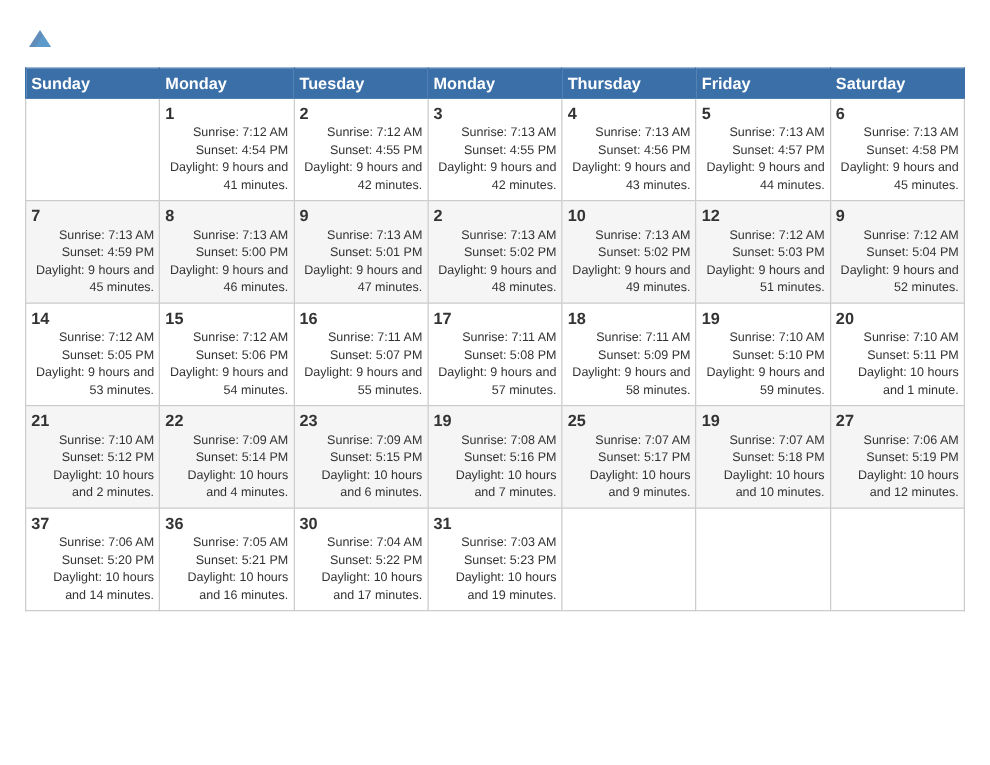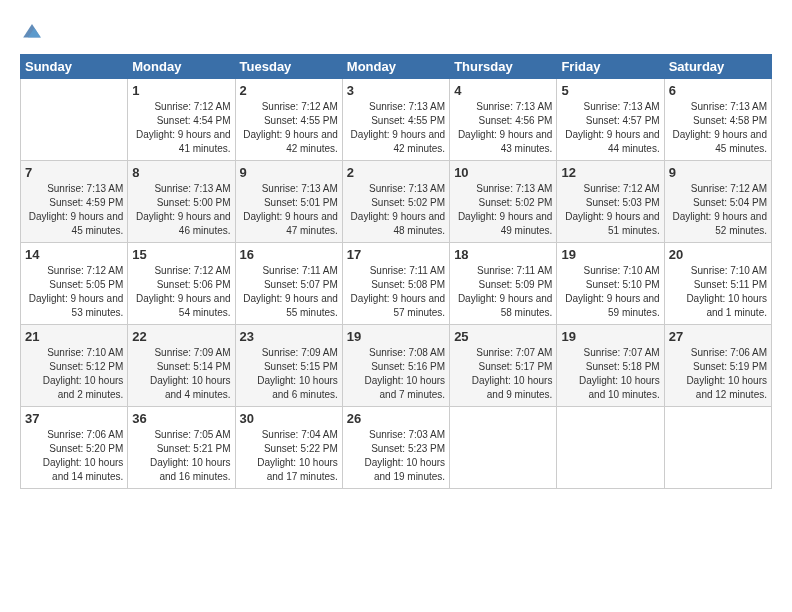--- a/index.html
+++ b/index.html
@@ -246,21 +246,21 @@
         </td>
         <td>
           <span class="day-number">36</span>
           <div class="day-info">Sunrise: 7:05 AM<br>Sunset: 5:21 PM<br>Daylight: 10 hours and 16 minutes.</div>
         </td>
         <td>
           <span class="day-number">30</span>
           <div class="day-info">Sunrise: 7:04 AM<br>Sunset: 5:22 PM<br>Daylight: 10 hours and 17 minutes.</div>
         </td>
         <td>
-          <span class="day-number">26</span>
+          <span class="day-number">31</span>
           <div class="day-info">Sunrise: 7:03 AM<br>Sunset: 5:23 PM<br>Daylight: 10 hours and 19 minutes.</div>
         </td>
         <td class="empty-cell"></td>
         <td class="empty-cell"></td>
         <td class="empty-cell"></td>
       </tr>
     </tbody>
 </table>
 
 </body></html>

